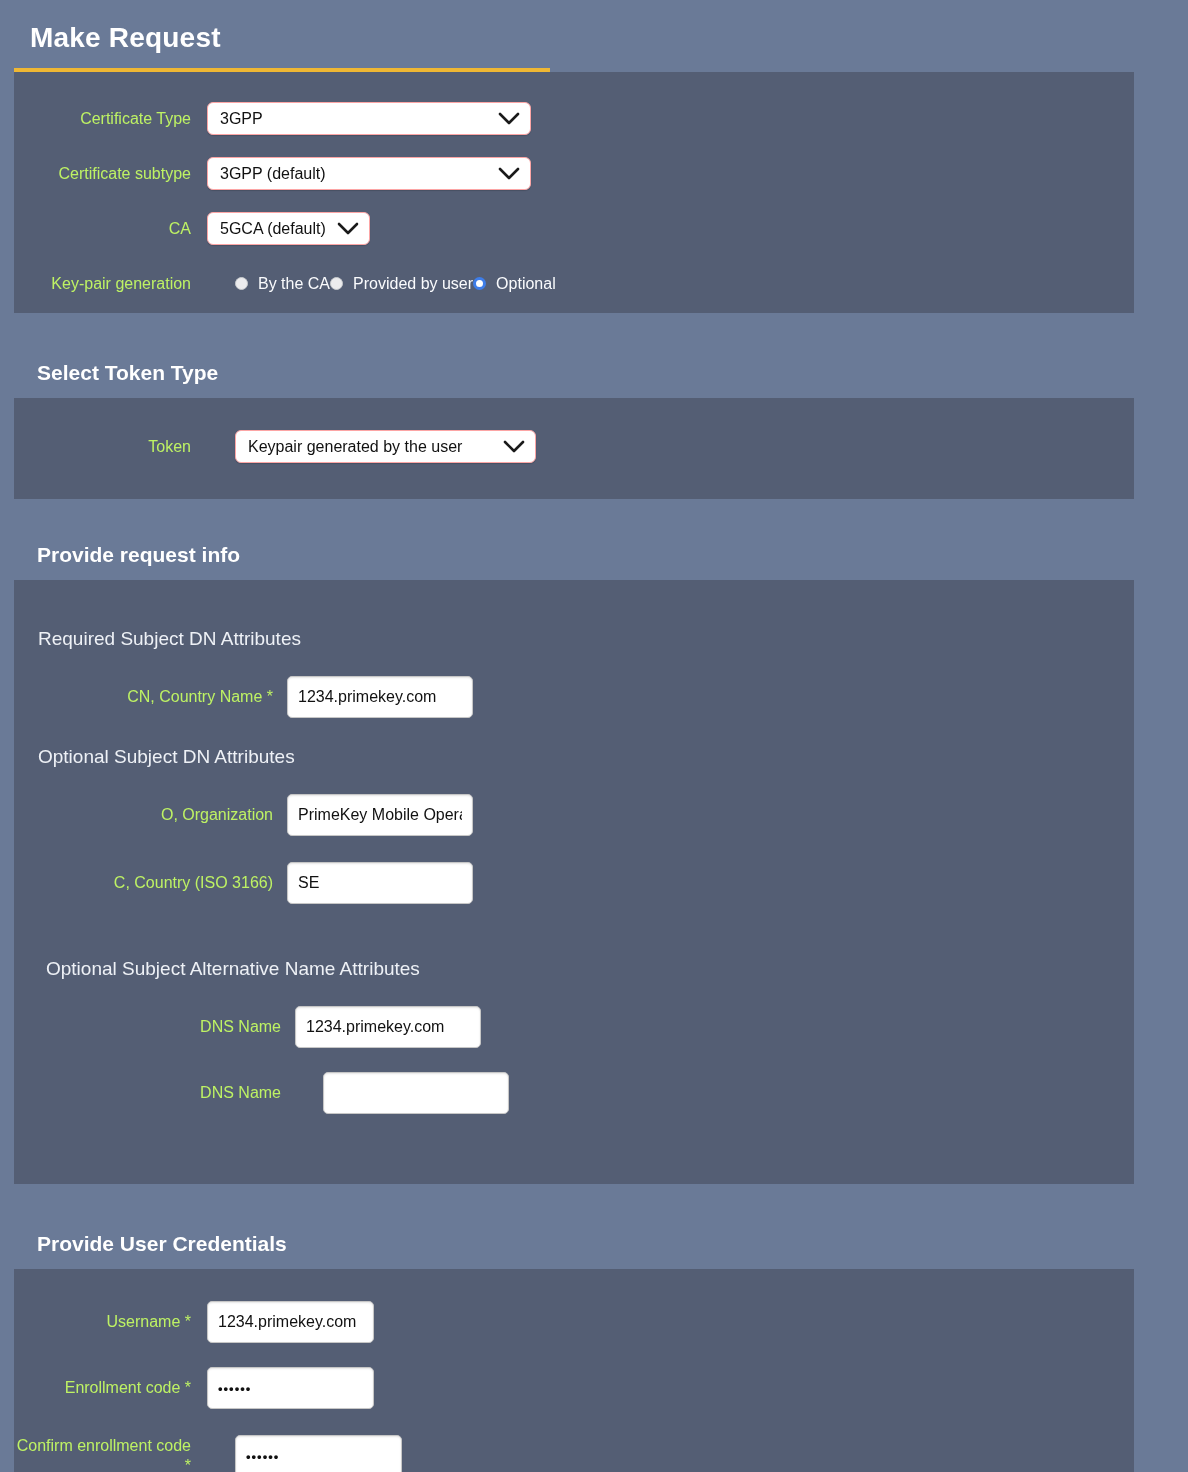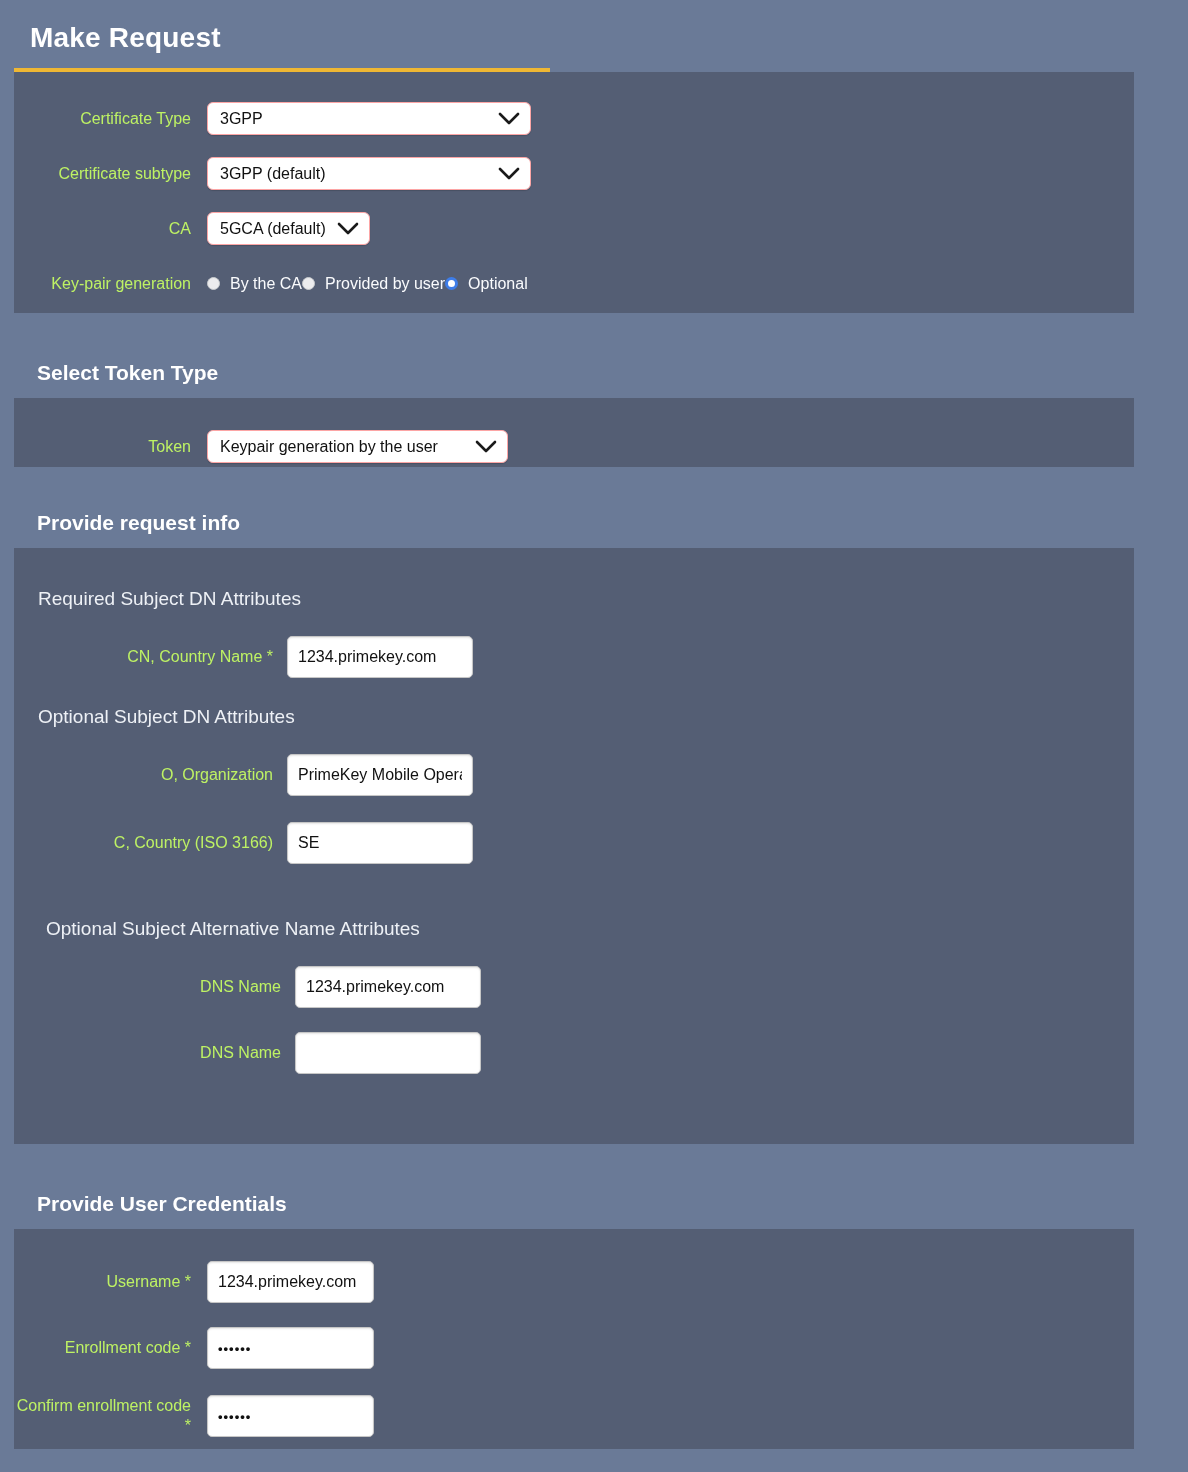--- a/index.html
+++ b/index.html
@@ -24,26 +24,26 @@
     font-size:21px; font-weight:bold; color:#ffffff;
     margin:23px 0 13px 37px;
   }
   h2.gap-lg { margin-top:48px; }
   h2.gap-md { margin-top:44px; }
 
   .panel {
     margin-left:14px; width:1120px; background:#545e74;
   }
   .panel-1 { padding:30px 0 17px 0; }
-  .panel-2 { padding:32px 0 4px 0; }
+  .panel-2 { padding:32px 0 36px 0; }
   .panel-3 { padding:32px 0 70px 0; }
   .panel-4 { padding:32px 0 12px 0; }
 
   .row { display:flex; align-items:center; margin-bottom:22px; }
-  .row:last-child { margin-bottom:0; }
+  .row:last-child { margin-bottom:0;gap:28px; }
   .lbl {
     flex:none; width:177px; text-align:right; margin-right:16px;
     font-size:16px; color:#bef264; line-height:20px;
   }
   .row.wide .lbl { width:259px; margin-right:14px; }
   .row.dns { margin-left:8px; }
 
   
   .select {
     display:flex; align-items:center; justify-content:space-between;
@@ -77,21 +77,21 @@
   .radio-dot {
     flex:none; width:13px; height:13px; border-radius:50%;
     background:#ececee; border:1px solid #c9cccf; margin-right:10px;
   }
   .radio-opt.checked .radio-dot {
     background:#ffffff; border:3.5px solid #3e7de8;
   }
   .radio-lbl { font-size:16px; color:#fafbfd; }
 
   .subheading {
-    font-size:19px; color:#eef1f6; margin:8px 0 26px 24px; line-height:22px;
+    font-size:19px; color:#eef1f6; margin:16px 0 26px 24px; line-height:22px;
   }
   .subheading.san { margin-left:32px; margin-top:54px; }
   .sub-gap { margin-top:28px; }
   .row.tight { margin-bottom:24px; }
   .row.gap26 { margin-bottom:26px; }
 </style>
 </head>
 <body>
 
 <div class="page">
@@ -148,21 +148,21 @@
         </div>
       </div>
     </div>
   </div>
 
   <h2 class="section-heading gap-lg">Select Token Type</h2>
   <div class="panel panel-2">
     <div class="row">
       <div class="lbl">Token</div>
       <div class="select w-md">
-        <span class="sel-value">Keypair generation by the user</span>
+        <span class="sel-value">Keypair generated by the user</span>
         <svg class="chev" width="22" height="13" viewBox="0 0 22 13">
             <polyline points="2,2 11,11 20,2" fill="none" stroke="#1a1a1a" stroke-width="2.6" stroke-linecap="round" stroke-linejoin="round"></polyline>
           </svg>
       </div>
     </div>
   </div>
 
   <h2 class="section-heading gap-md">Provide request info</h2>
   <div class="panel panel-3">
 

